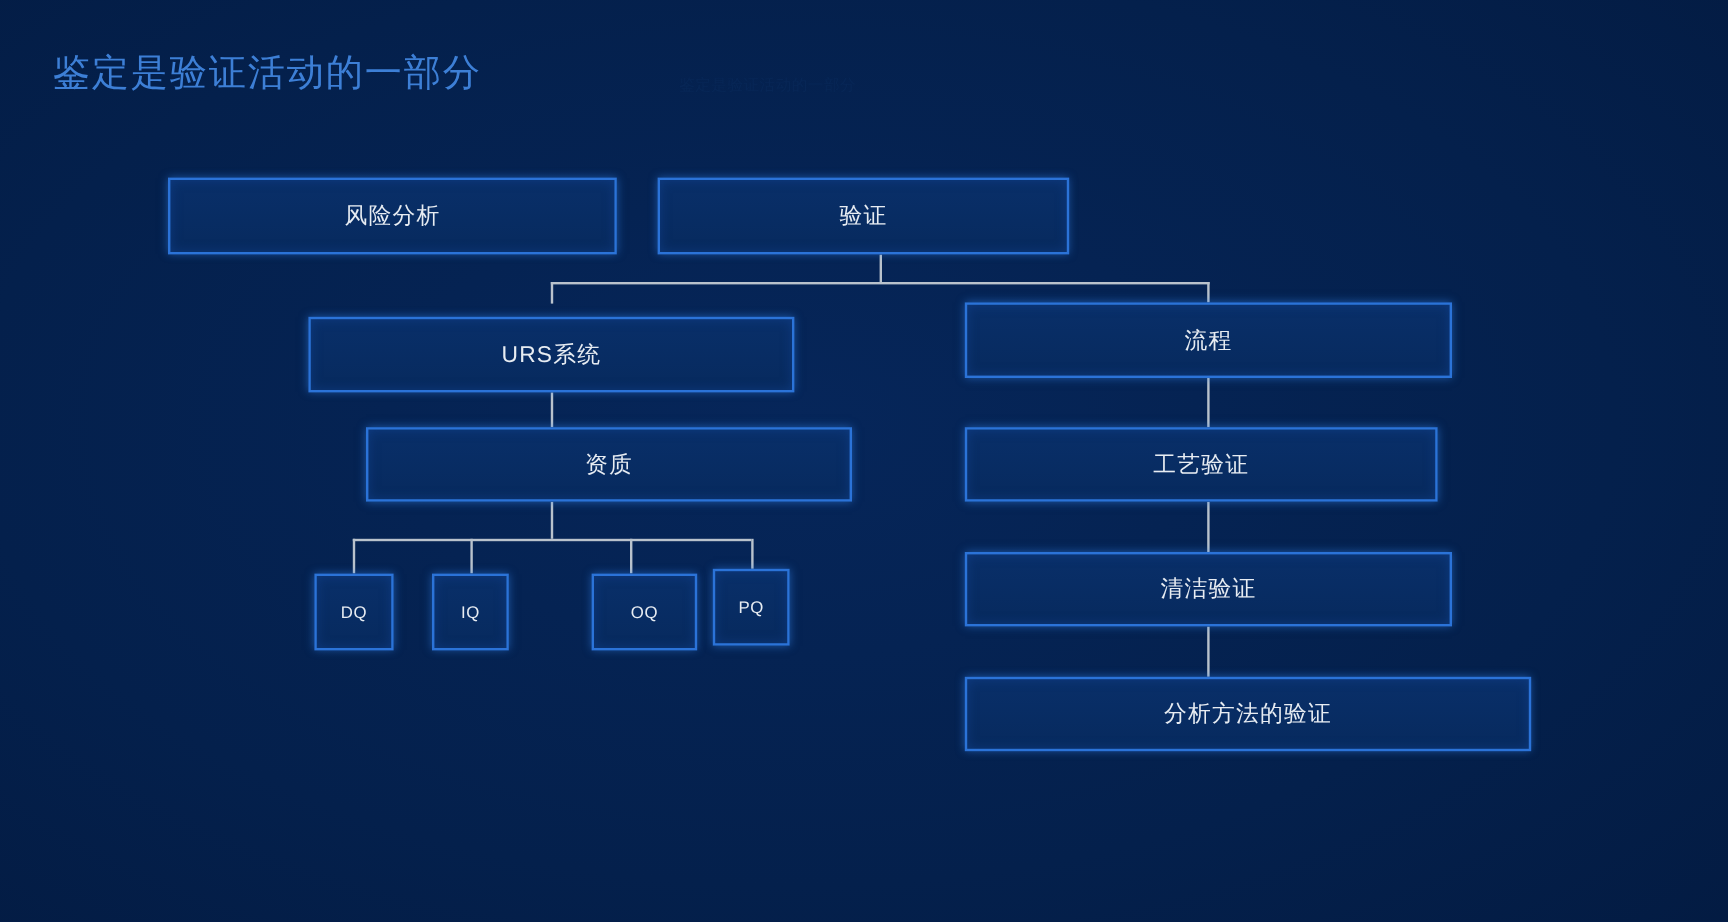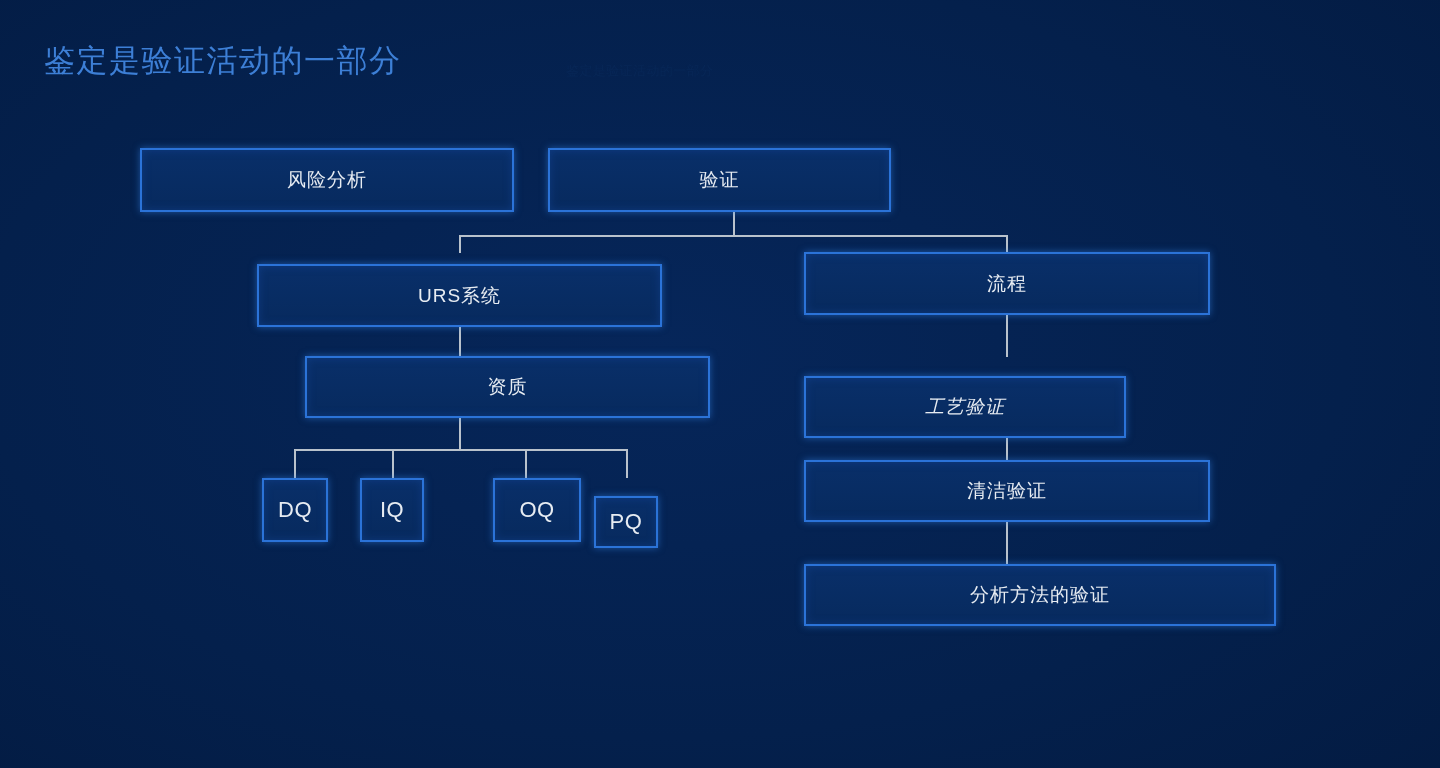--- a/index.html
+++ b/index.html
@@ -69,21 +69,21 @@
                 inset 0 0 9px rgba(20,70,150,0.55);
     display: flex;
     align-items: center;
     justify-content: center;
     color: #e7ecf2;
     font-size: 19px;
     letter-spacing: 1px;
     white-space: nowrap;
   }
   .node.small {
-    font-size: 22px;
+    font-size: 14px;
     letter-spacing: 0.5px;
   }
 
   
   #footer {
     position: absolute;
     left: 47px;
     top: 705px;
     font-size: 17px;
     line-height: 24px;
@@ -126,37 +126,37 @@
       </div>
       <div class="node" style="left: 257px; top: 264px; width: 405px; height: 63px;">
         <span>URS系统</span>
       </div>
       <div class="node" style="left: 804px; top: 252px; width: 406px; height: 63px;">
         <span>流程</span>
       </div>
       <div class="node" style="left: 257px; top: 356px; width: 405px; height: 62px; margin-left: 48px;">
         <span>资质</span>
       </div>
-      <div class="node" style="left: 804px; top: 376px; width: 322px; height: 62px; font-style: italic;">
+      <div class="node" style="left: 804px; top: 356px; width: 394px; height: 62px;">
         <span>工艺验证</span>
       </div>
       <div class="node" style="left: 804px; top: 460px; width: 406px; height: 62px; font-family: Liberation Mono, monospace;">
         <span>清洁验证</span>
       </div>
       <div class="node" style="left: 804px; top: 564px; width: 472px; height: 62px;">
         <span>分析方法的验证</span>
       </div>
       <div class="node small" style="left: 262px; top: 478px; width: 66px; height: 64px;">
         <span>DQ</span>
       </div>
       <div class="node small" style="left: 360px; top: 478px; width: 64px; height: 64px;">
         <span>IQ</span>
       </div>
       <div class="node small" style="left: 493px; top: 478px; width: 88px; height: 64px;">
         <span>OQ</span>
       </div>
-      <div class="node small" style="left: 594px; top: 496px; width: 64px; height: 52px;">
+      <div class="node small" style="left: 594px; top: 474px; width: 64px; height: 64px;">
         <span>PQ</span>
       </div>
     </div>
 
 
 </div>
 
 </body></html>

